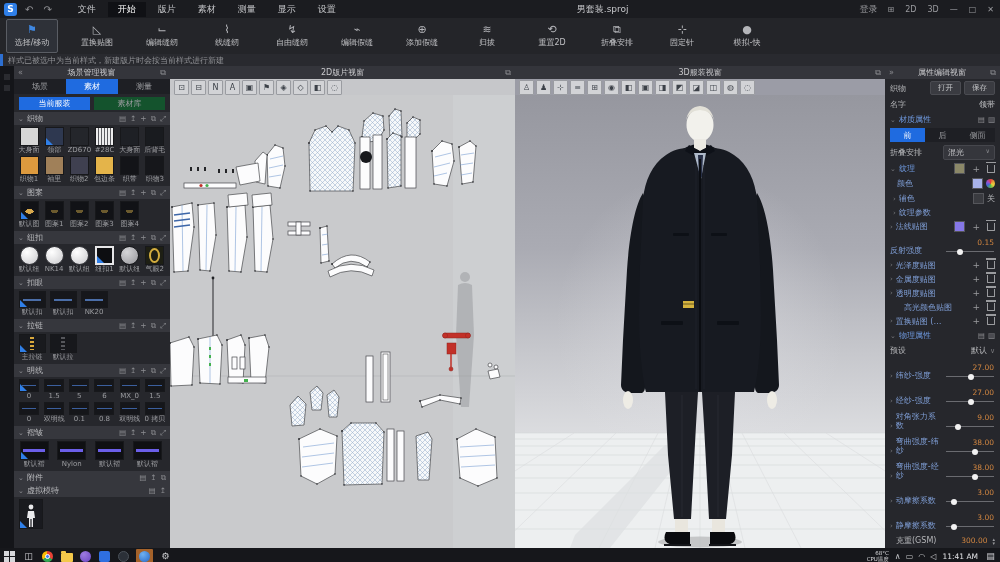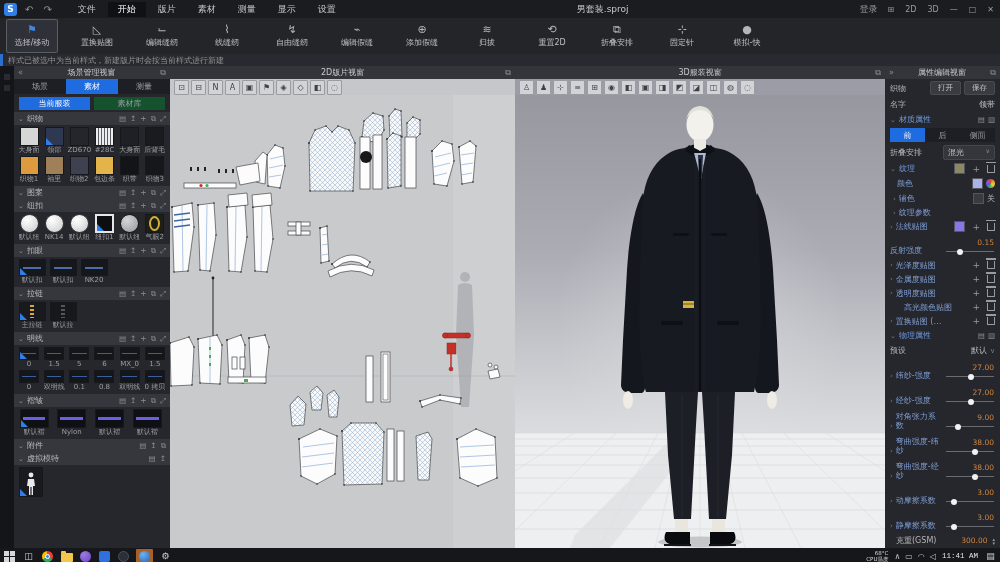--- a/index.html
+++ b/index.html
@@ -130,21 +130,21 @@
   .chrome{width:11px;height:11px;border-radius:50%;position:relative;
      background:conic-gradient(#ea4335 0 33%,#34a853 33% 66%,#fbbc05 66% 100%);}
   .chrome::after{content:"";position:absolute;inset:3px;border-radius:50%;background:#4285f4;border:1px solid #fff;}
   .folder{width:12px;height:9px;background:#f3c84a;border-radius:1px;position:relative;margin-top:2px;}
   .folder::before{content:"";position:absolute;top:-2px;left:0;width:5px;height:2px;background:#f3c84a;border-radius:1px 1px 0 0;}
   .appdot{width:11px;height:11px;border-radius:50%;}
   .appsq{width:11px;height:11px;border-radius:2px;}
   .task-active{background:#a4622a;border-radius:1px;padding:1px 2px;}
   .cpuwidget{margin-left:auto;text-align:right;color:#d8d9dc;font-size:5.5px;line-height:6px;}
   .tray{display:flex;align-items:center;gap:5px;color:#c6c7ca;font-size:8px;}
-  .time{color:#e3e4e7;font-size:7.5px;font-family:Liberation Mono, monospace;}
+  .time{color:#e3e4e7;font-size:7.5px;}
 </style>
 </head>
 <body>
 
 <div class="titlebar">
   <span class="logo">S</span>
   <span class="histbtn">↶</span>
   <span class="histbtn">↷</span>
   <nav class="menus">
 
@@ -356,20 +356,43 @@
       <span>图案</span>
         <span class="spacer"></span>
       <span class="secic">
           <span>▤</span>
           <span>↥</span>
           <span>+</span>
           <span>⧉</span>
           <span>⤢</span>
         </span>
     </div>
+    <div class="sgrid">
+
+    <div class="swatch">
+        <span class="thumb selected emblem"></span>
+        <span class="swlab">默认图</span>
+        </div>
+        <div class="swatch">
+        <span class="thumb emblem-dim"></span>
+        <span class="swlab">图案1</span>
+        </div>
+        <div class="swatch">
+        <span class="thumb emblem-dim"></span>
+        <span class="swlab">图案2</span>
+        </div>
+        <div class="swatch">
+        <span class="thumb emblem-dim"></span>
+        <span class="swlab">图案3</span>
+        </div>
+        <div class="swatch">
+        <span class="thumb emblem-dim"></span>
+        <span class="swlab">图案4</span>
+        </div>
+      </div>
 
     <div class="sechead">
       <span class="caret">⌄</span>
       <span>纽扣</span>
         <span class="spacer"></span>
       <span class="secic">
           <span>▤</span>
           <span>↥</span>
           <span>+</span>
           <span>⧉</span>

